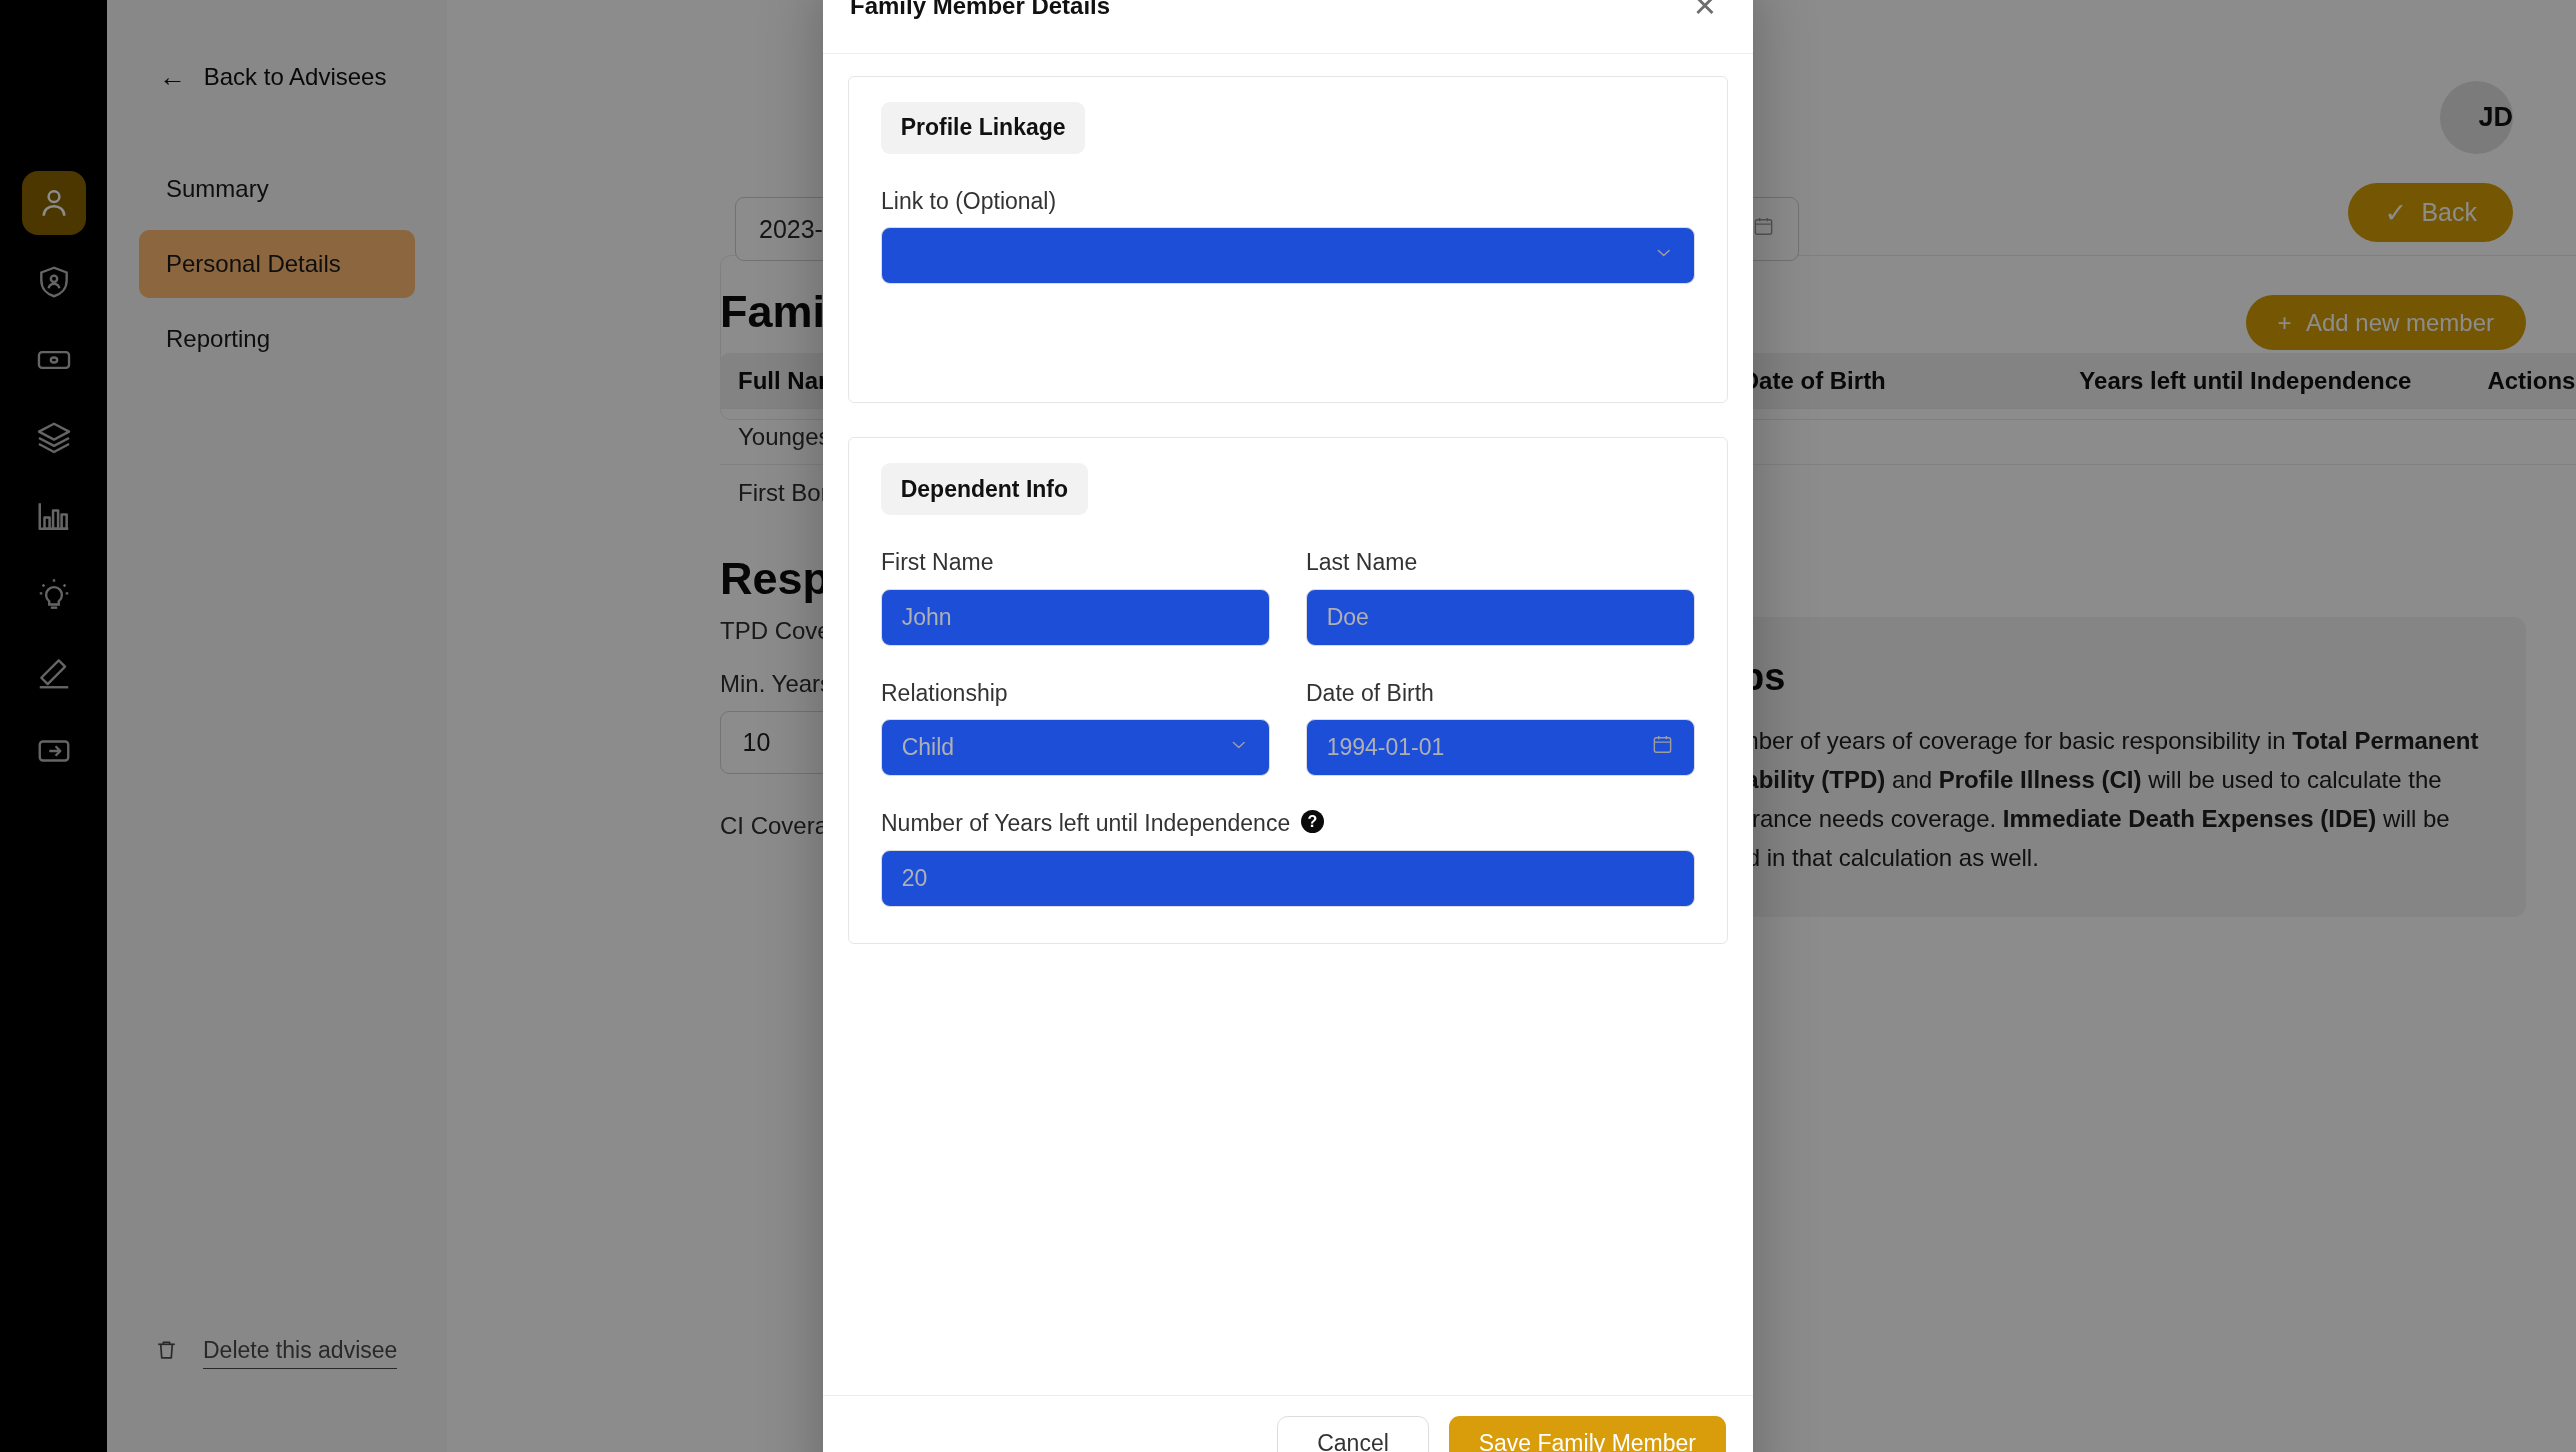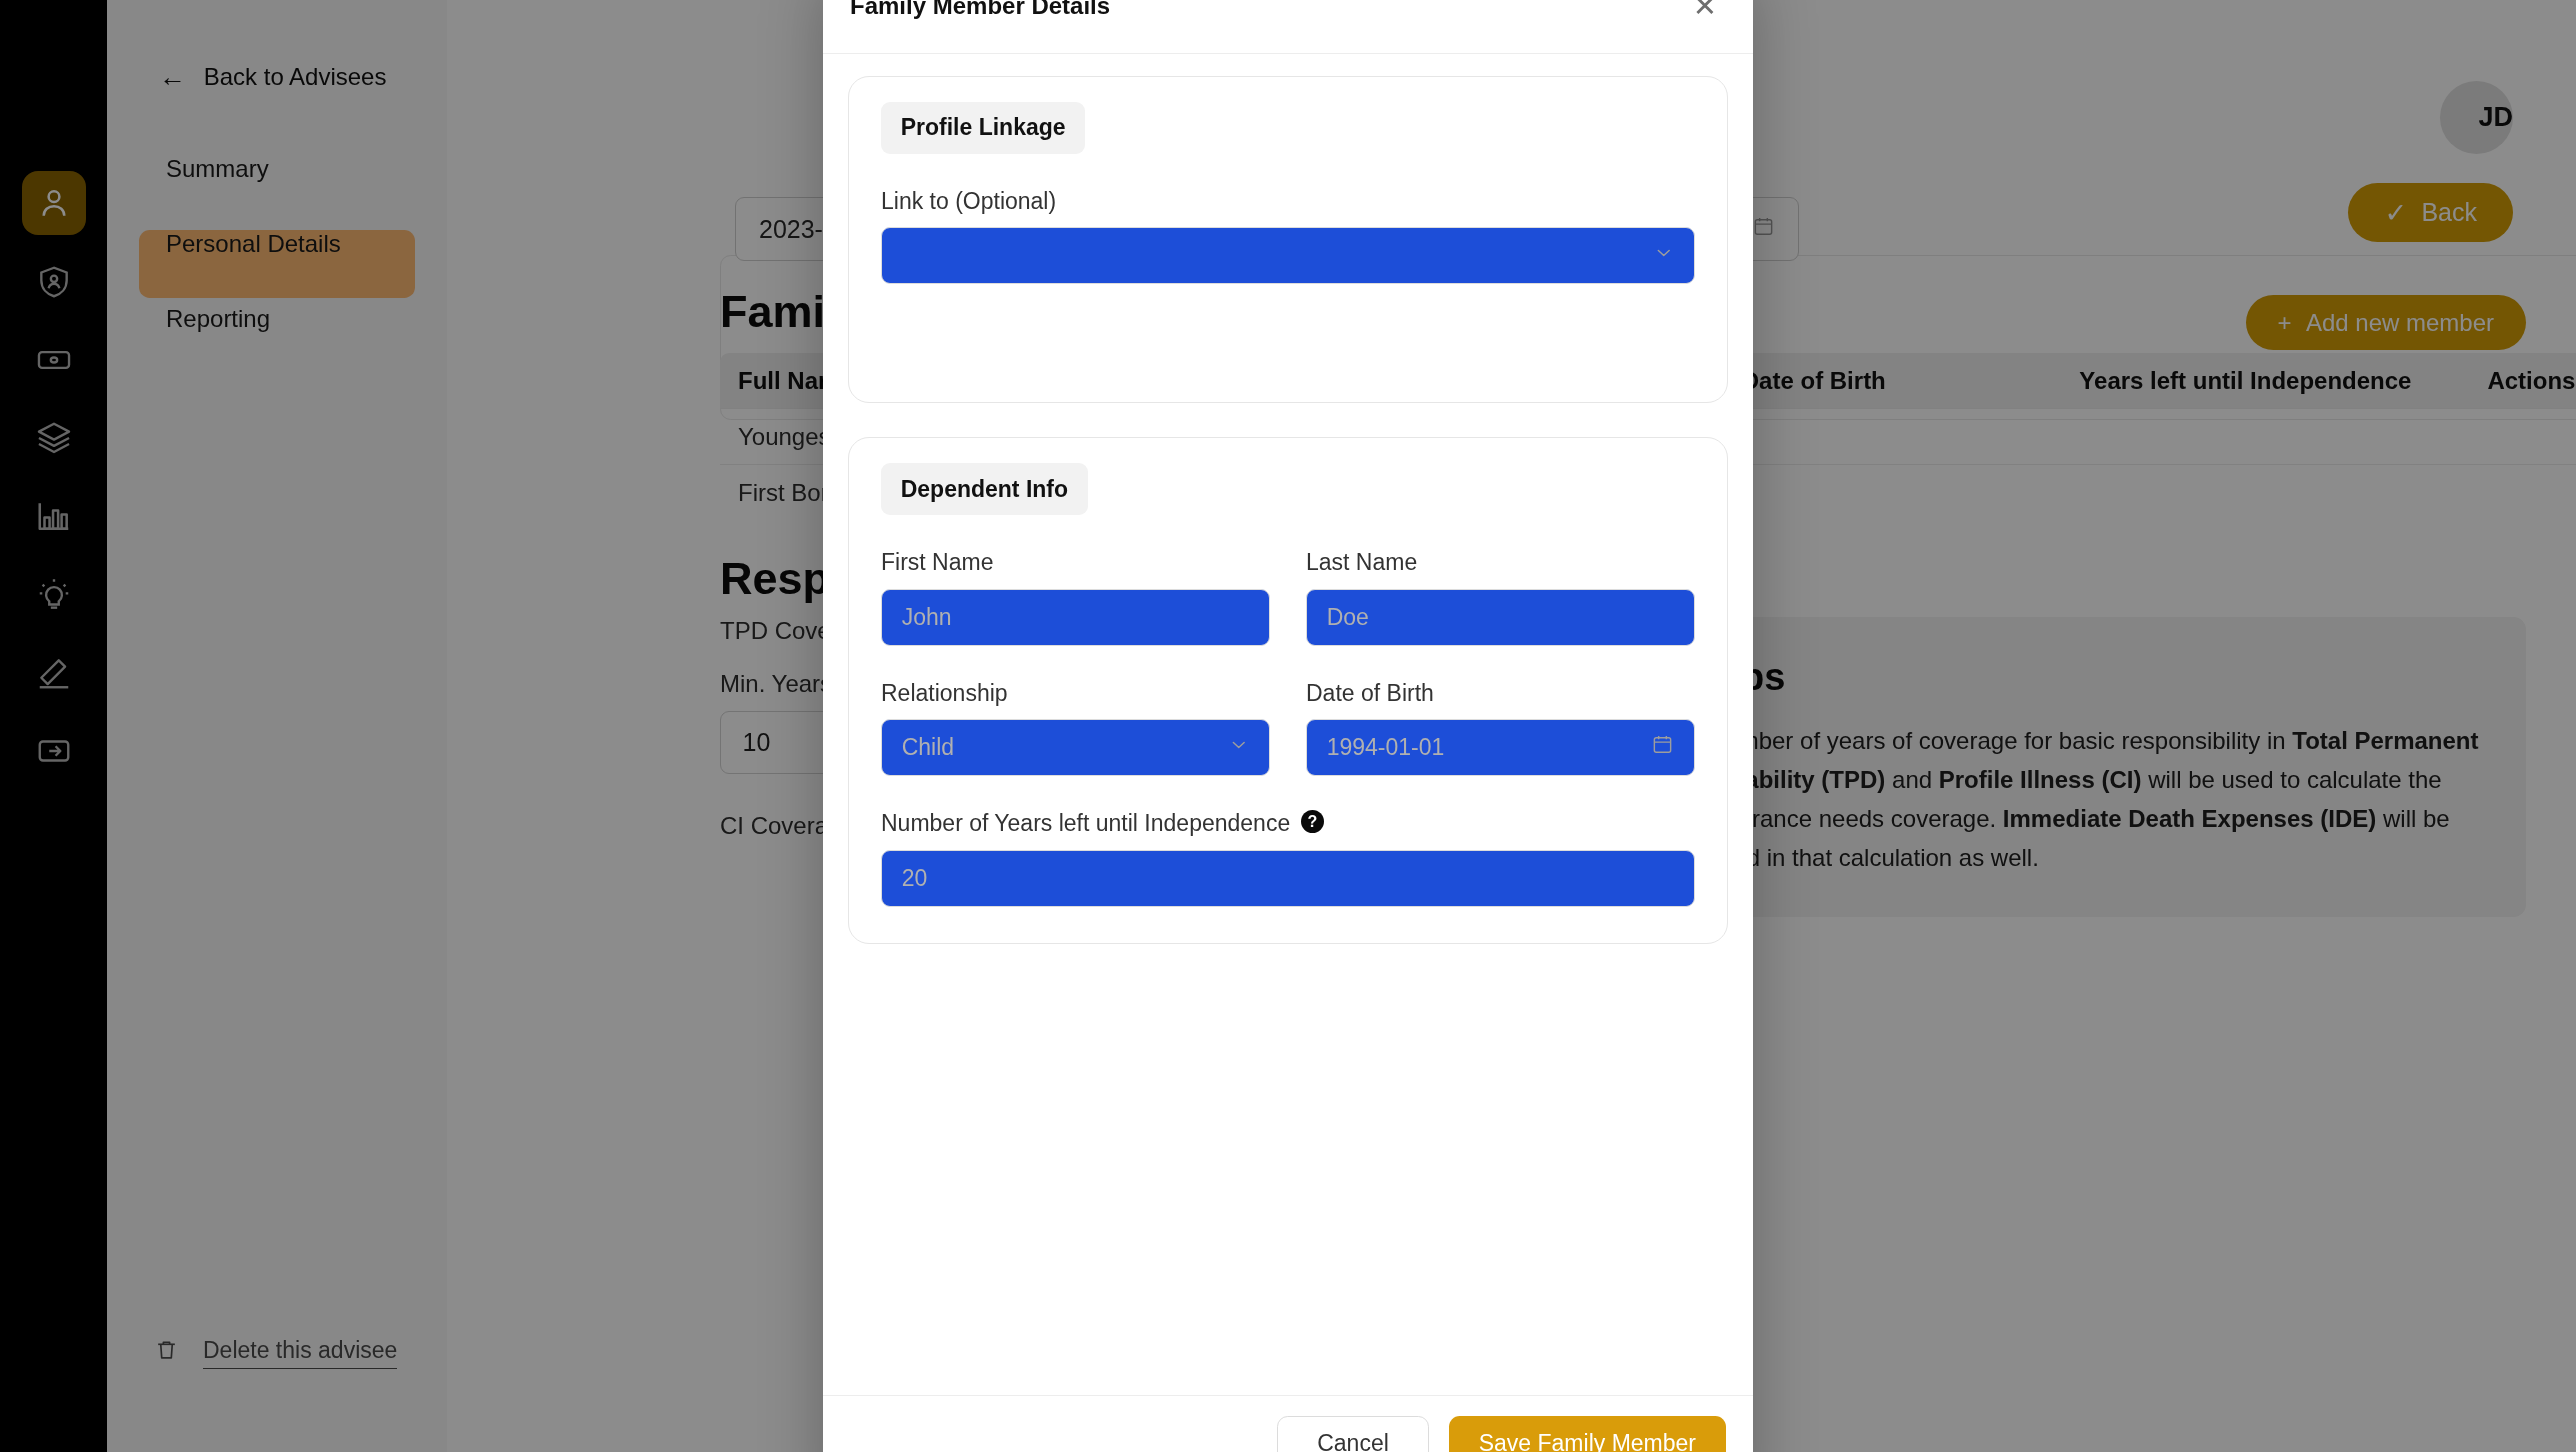--- a/index.html
+++ b/index.html
@@ -48,21 +48,21 @@
     padding: 63px 32px 0 32px;
   }
   .back-link {
     display: flex; align-items: center; gap: 18px;
     font-size: 24px; color: #111111;
     margin-bottom: 64px; padding-left: 19.7px;
   }
   .back-arrow { font-size: 27px; line-height: 1; }
   .nav-item {
     height: 68px;
-    display: flex; align-items: flex-start;
+    display: flex; align-items: center;
     padding: 0 27px;
     border-radius: 10.7px;
     font-size: 24px; color: #1a1a1a;
     margin-bottom: 7.2px;
   }
   .nav-item.selected { background: #fdba74; font-weight: normal; }
 
   .delete-advisee {
     position: absolute; left: 47px; bottom: 84px;
     display: flex; align-items: center; gap: 24px;
@@ -203,21 +203,21 @@
   }
   .modal-body {
     flex: 1 1 auto;
     padding: 21.5px 25px 0 25px;
     overflow: hidden;
   }
 
   .fieldset {
     position: relative;
     border: 0.9px solid #e6e6e6;
-    border-radius: 21px;
+    border-radius: 6px;
     margin-bottom: 34px;
     padding: 0 32px 36px 32px;
   }
   .legend {
     display: inline-block;
     background: #f2f2f2;
     border-radius: 9px;
     padding: 12.5px 19.7px;
     font-size: 23px; font-weight: bold; color: #111;
     margin: 25px 0 0 0;

